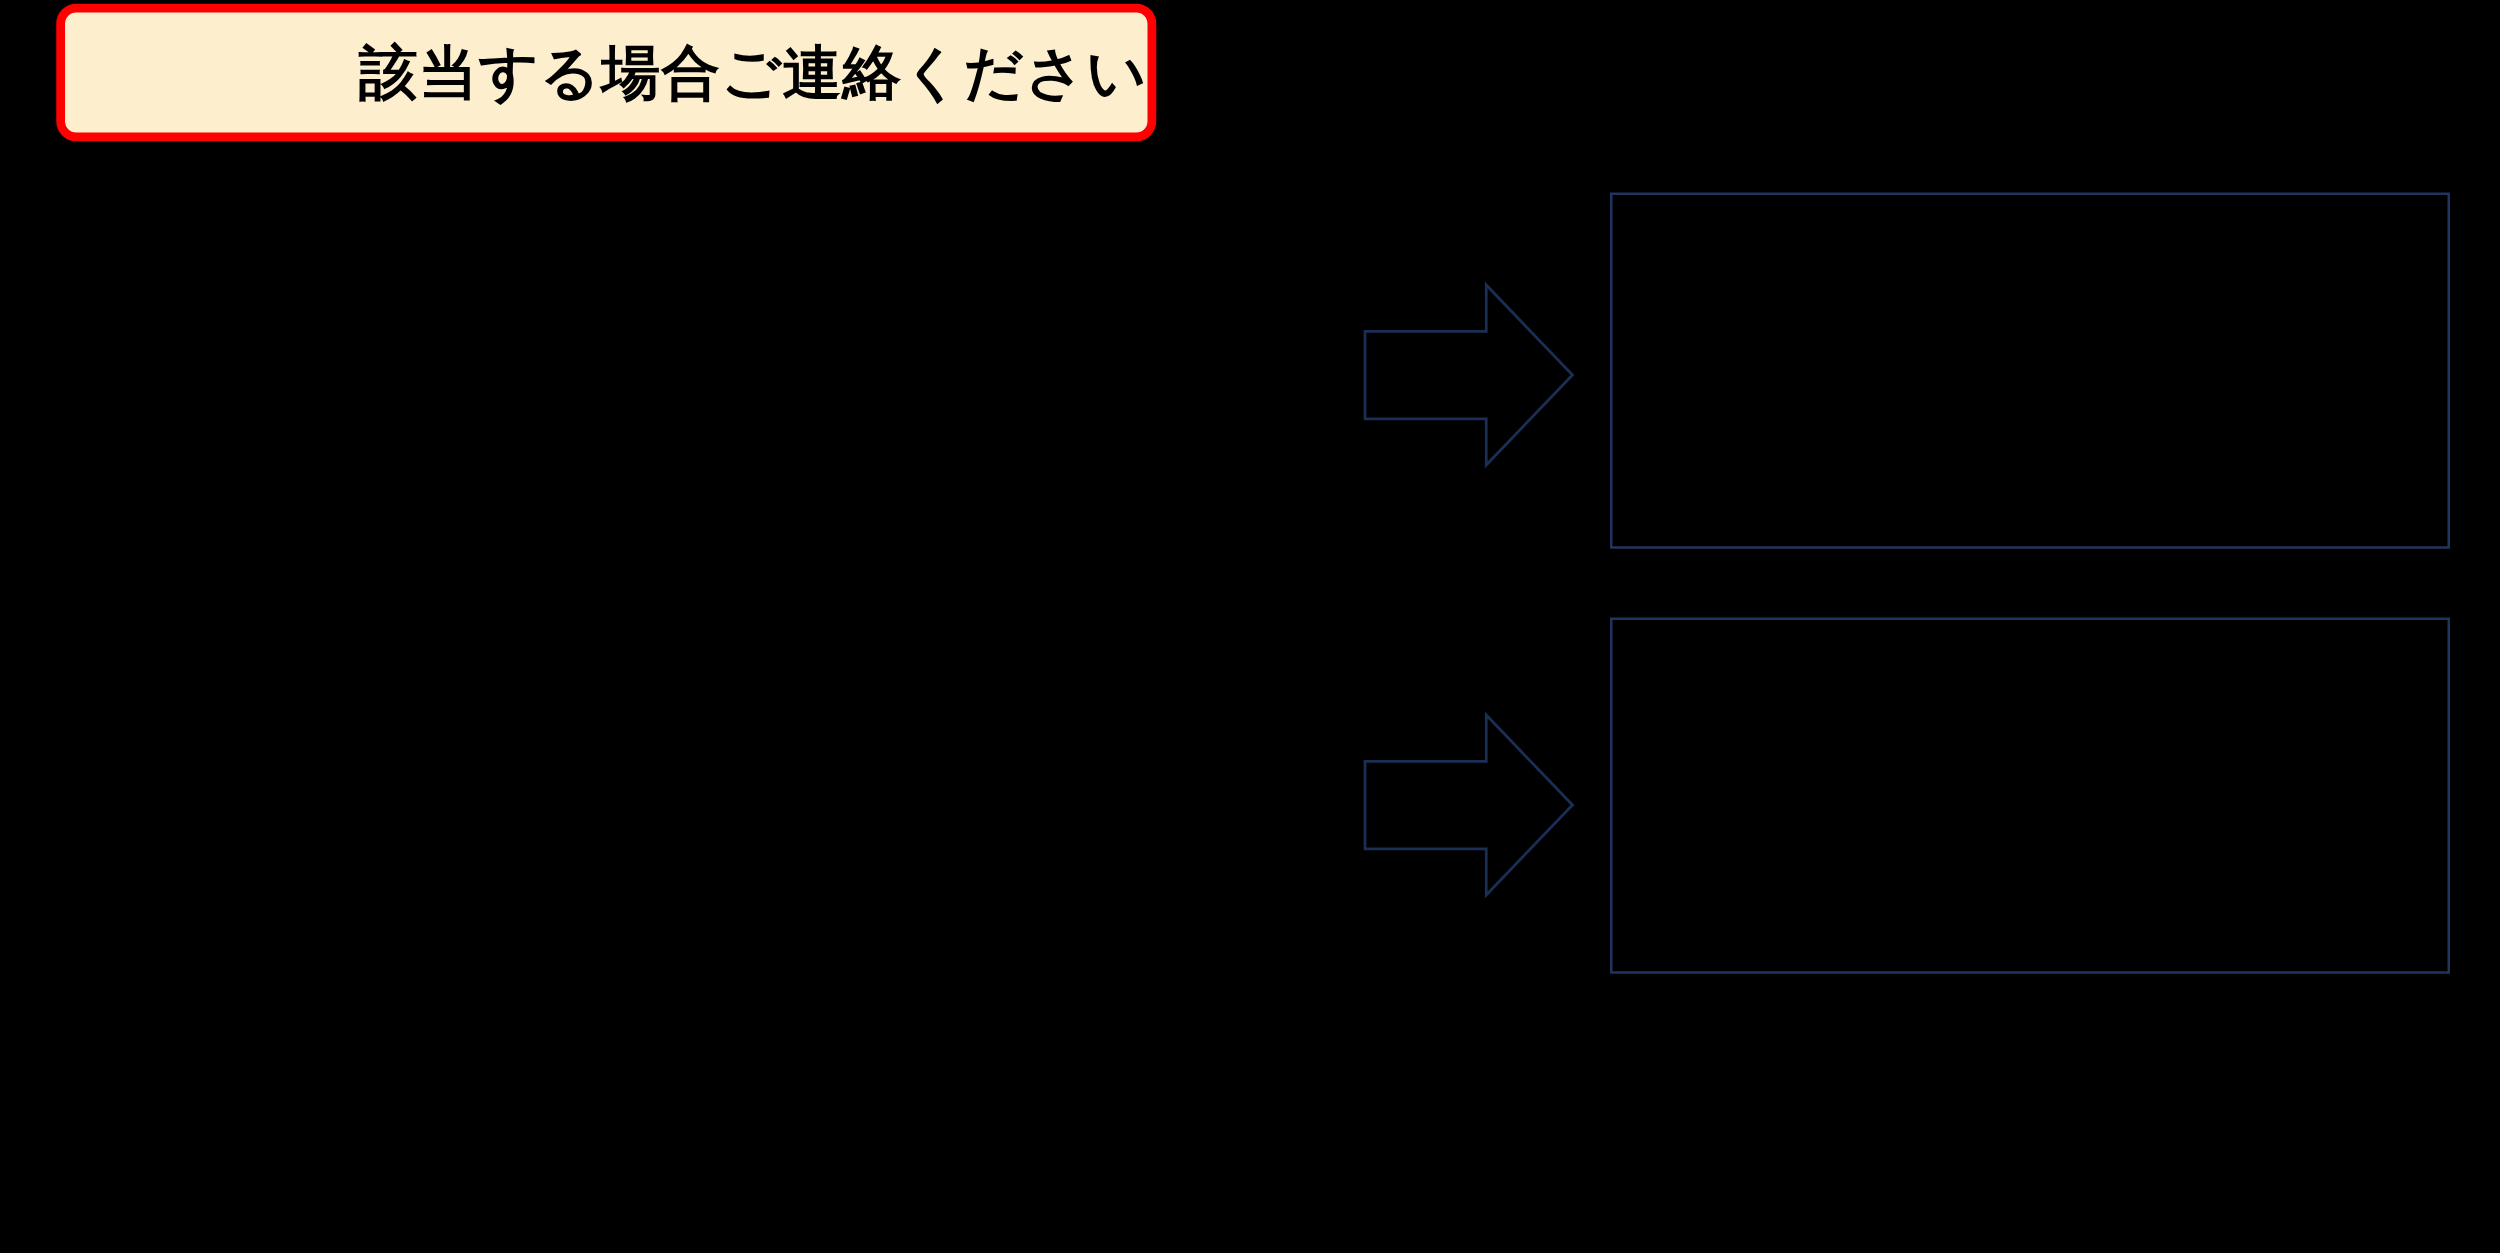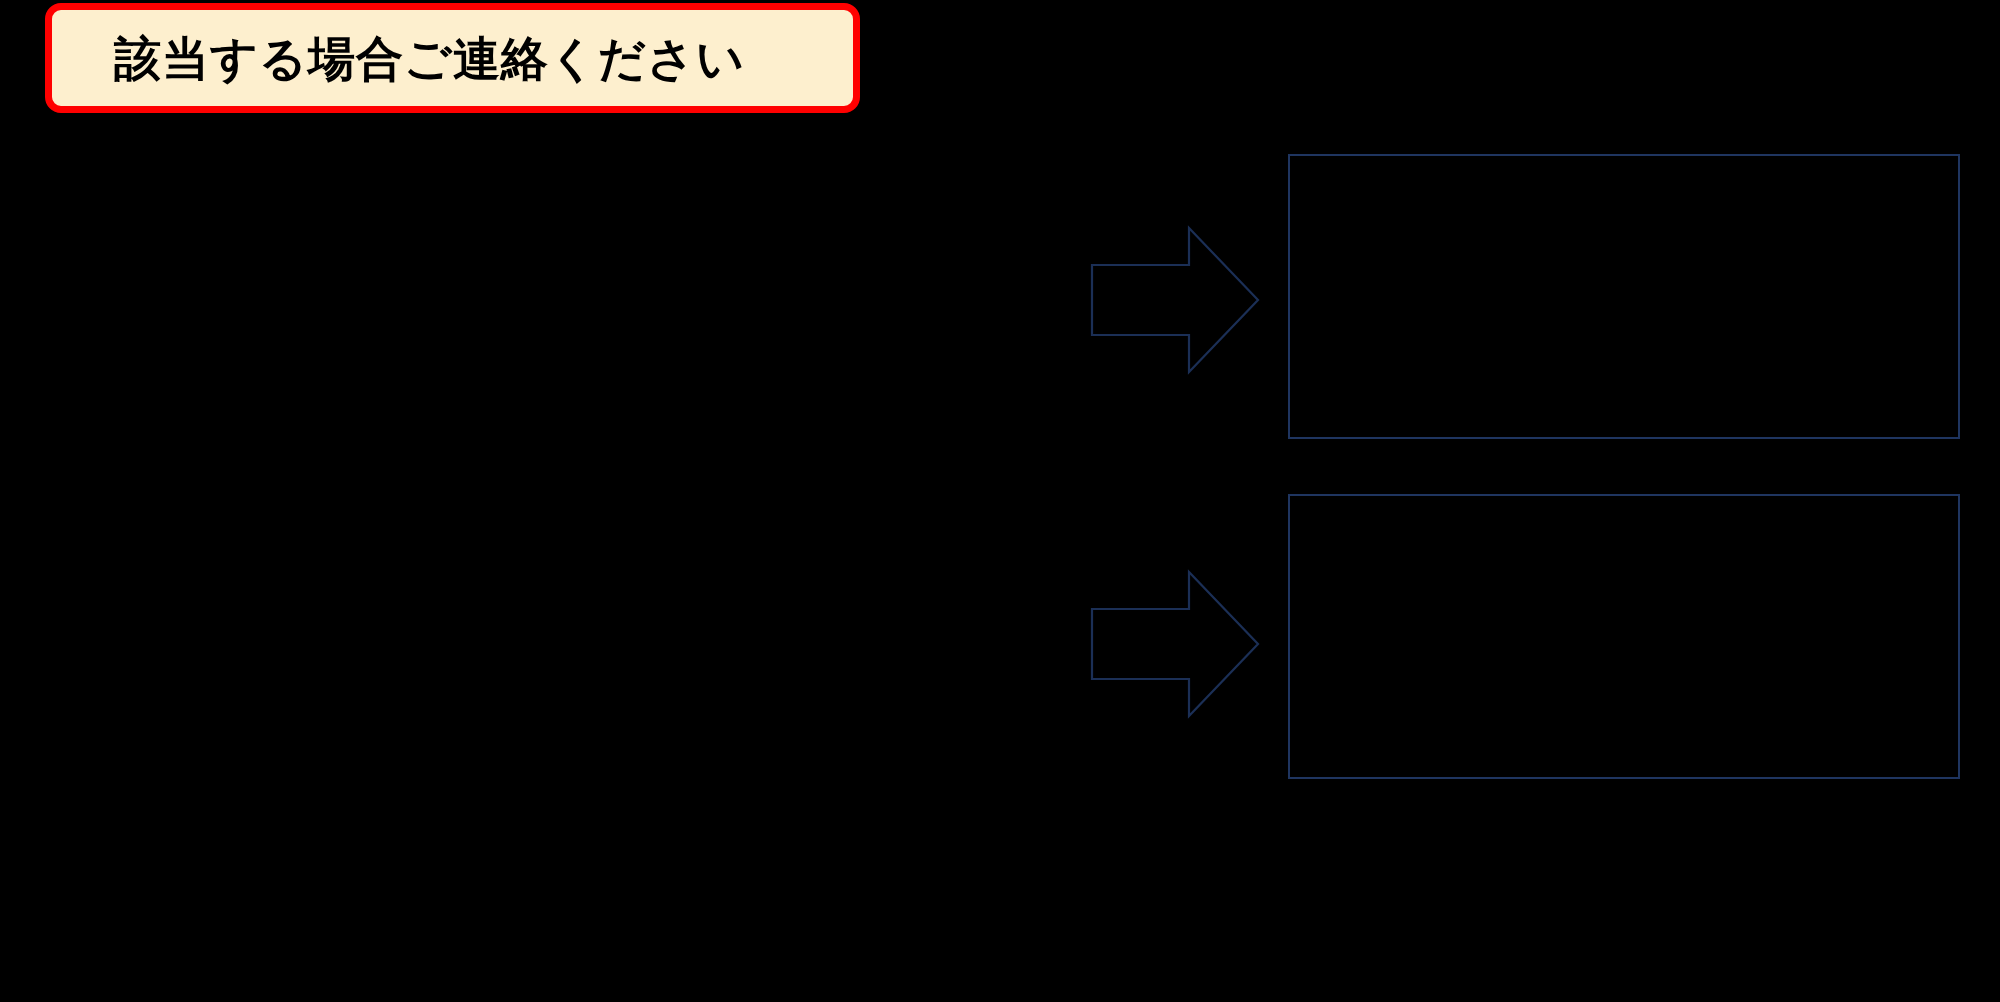--- a/index.html
+++ b/index.html
@@ -18,29 +18,29 @@
     height: 1002px;
     background: #000000;
     overflow: hidden;
   }
 
   
   .callout-banner {
     position: absolute;
     left: 45px;
     top: 3px;
-    width: 815px;
+    width: 880px;
     height: 110px;
     box-sizing: border-box;
     background: #FDEFCE;
     border: 7px solid #FF0000;
     border-radius: 16px;
     display: flex;
     align-items: center;
-    justify-content: flex-start;
+    justify-content: flex-end;
   }
   .callout-text {
     font-family: "DejaVu Sans", "Liberation Sans", sans-serif;
     font-weight: bold;
     font-size: 47px;
     line-height: 1;
     color: #000000;
     letter-spacing: 0.02em;
     padding-left: 62px;
     white-space: nowrap;

